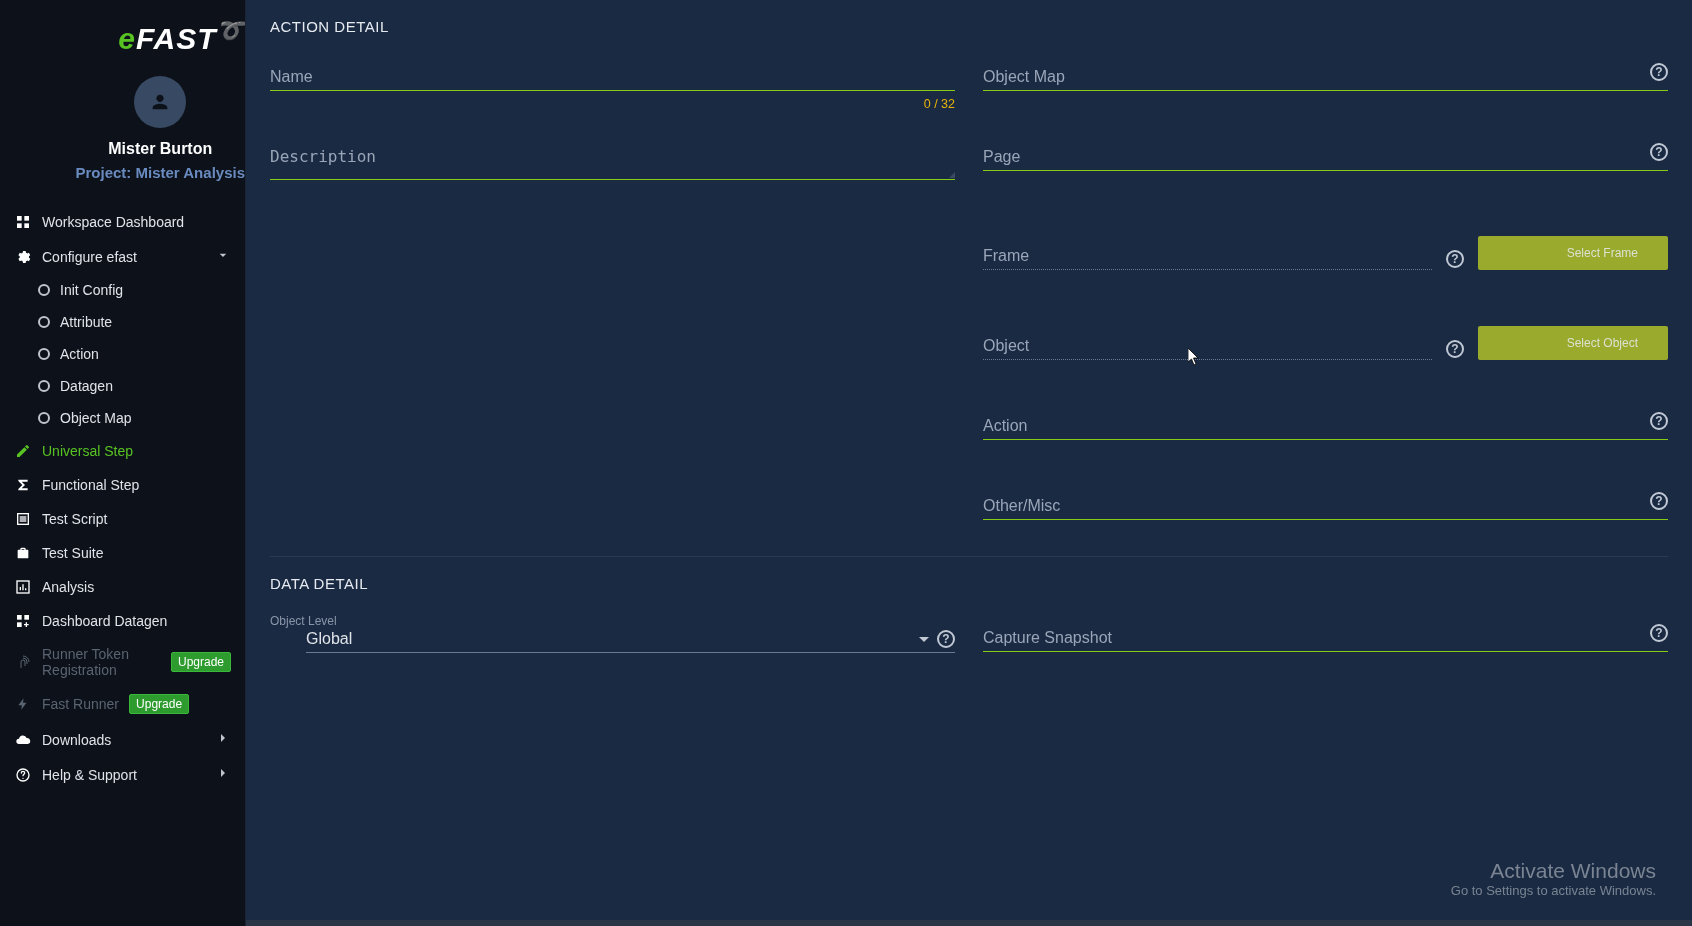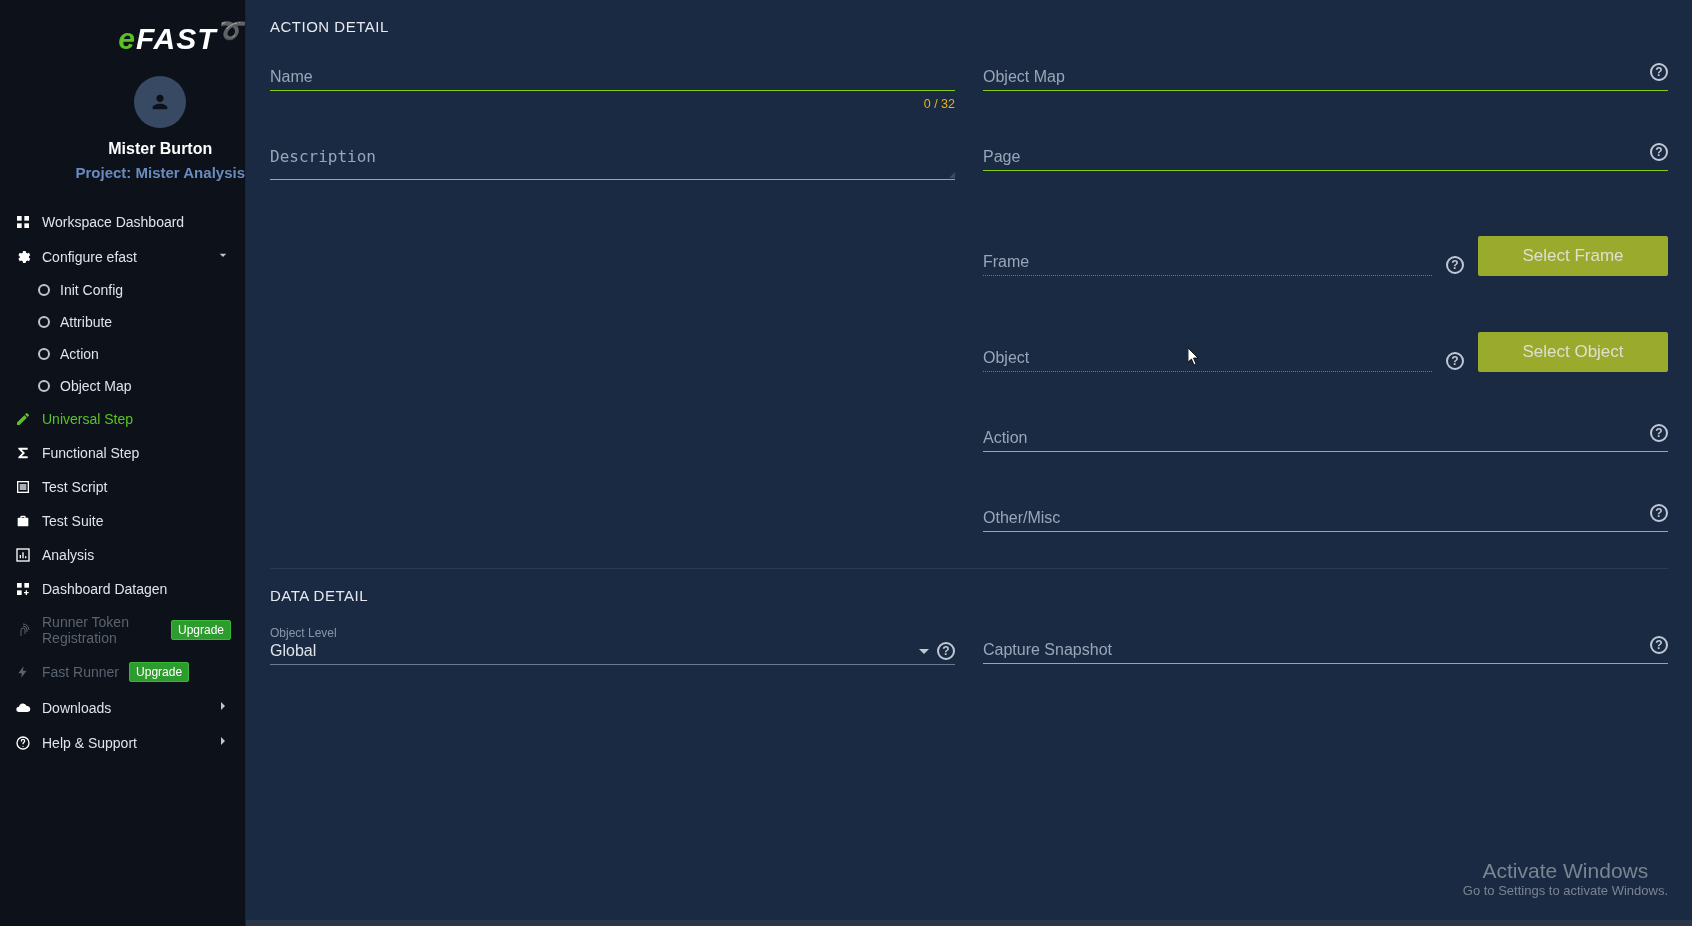--- a/index.html
+++ b/index.html
@@ -233,25 +233,25 @@
   }
   .select-row .help-icon {
     position: static;
     margin-bottom: 2px;
   }
   .action-btn {
     background: var(--green-btn);
     color: rgba(255,255,255,0.85);
     border: none;
     padding: 10px 30px;
-    font-size: 17px;
+    font-size: 12px;
     border-radius: 2px;
     cursor: pointer;
     min-width: 190px;
-    text-align: center;
+    text-align: right;
     opacity: 0.9;
   }
   .hr {
     border: none;
     border-top: 1px solid #2a3a54;
     margin: 0 24px;
   }
   .data-section {
     padding: 18px 24px 0 24px;
   }
@@ -268,38 +268,39 @@
     font-size: 12px;
     color: #8a96a8;
     margin-bottom: 2px;
     display: block;
   }
   .select-value-row {
     display: flex;
     align-items: center;
     border-bottom: 1px solid #6a7a94;
     padding-bottom: 4px;
+    margin-left: 36px;
   }
   .select-value {
     flex: 1;
     font-size: 16px;
     color: #e0e3e8;
   }
   .dropdown-arrow {
     width: 0; height: 0;
     border-left: 5px solid transparent;
     border-right: 5px solid transparent;
     border-top: 5px solid #c0c8d4;
     margin-right: 8px;
   }
   .watermark {
     position: absolute;
-    right: 24px;
+    right: 36px;
     bottom: 28px;
-    text-align: center;
+    text-align: right;
     color: #6a7684;
     pointer-events: none;
   }
   .watermark .w1 { font-size: 21px; color: #7a8492;}
   .watermark .w2 { font-size: 13px; color: #7a8492;}
   .cursor-pointer {
     position: absolute;
     left: 942px;
     top: 348px;
     width: 12px;
@@ -376,20 +377,24 @@
       <div class="sub-item">
         <span class="bullet"></span>
         <span>Attribute</span>
       </div>
       <div class="sub-item">
         <span class="bullet"></span>
         <span>Action</span>
       </div>
       <div class="sub-item">
         <span class="bullet"></span>
+        <span>Datagen</span>
+      </div>
+      <div class="sub-item">
+        <span class="bullet"></span>
         <span>Object Map</span>
       </div>
 
       <div class="nav-item active">
         <span class="nav-icon">
           <svg viewBox="0 0 24 24" width="16" height="16" fill="#58c322">
               <path d="M3 17.25V21h3.75L17.8 9.94l-3.75-3.75L3 17.25zM20.7 7.04a1 1 0 000-1.41l-2.34-2.34a1 1 0 00-1.41 0L15 5.24l3.75 3.75 1.95-1.95z"></path>
             </svg>
         </span>
         <span>Universal Step</span>

